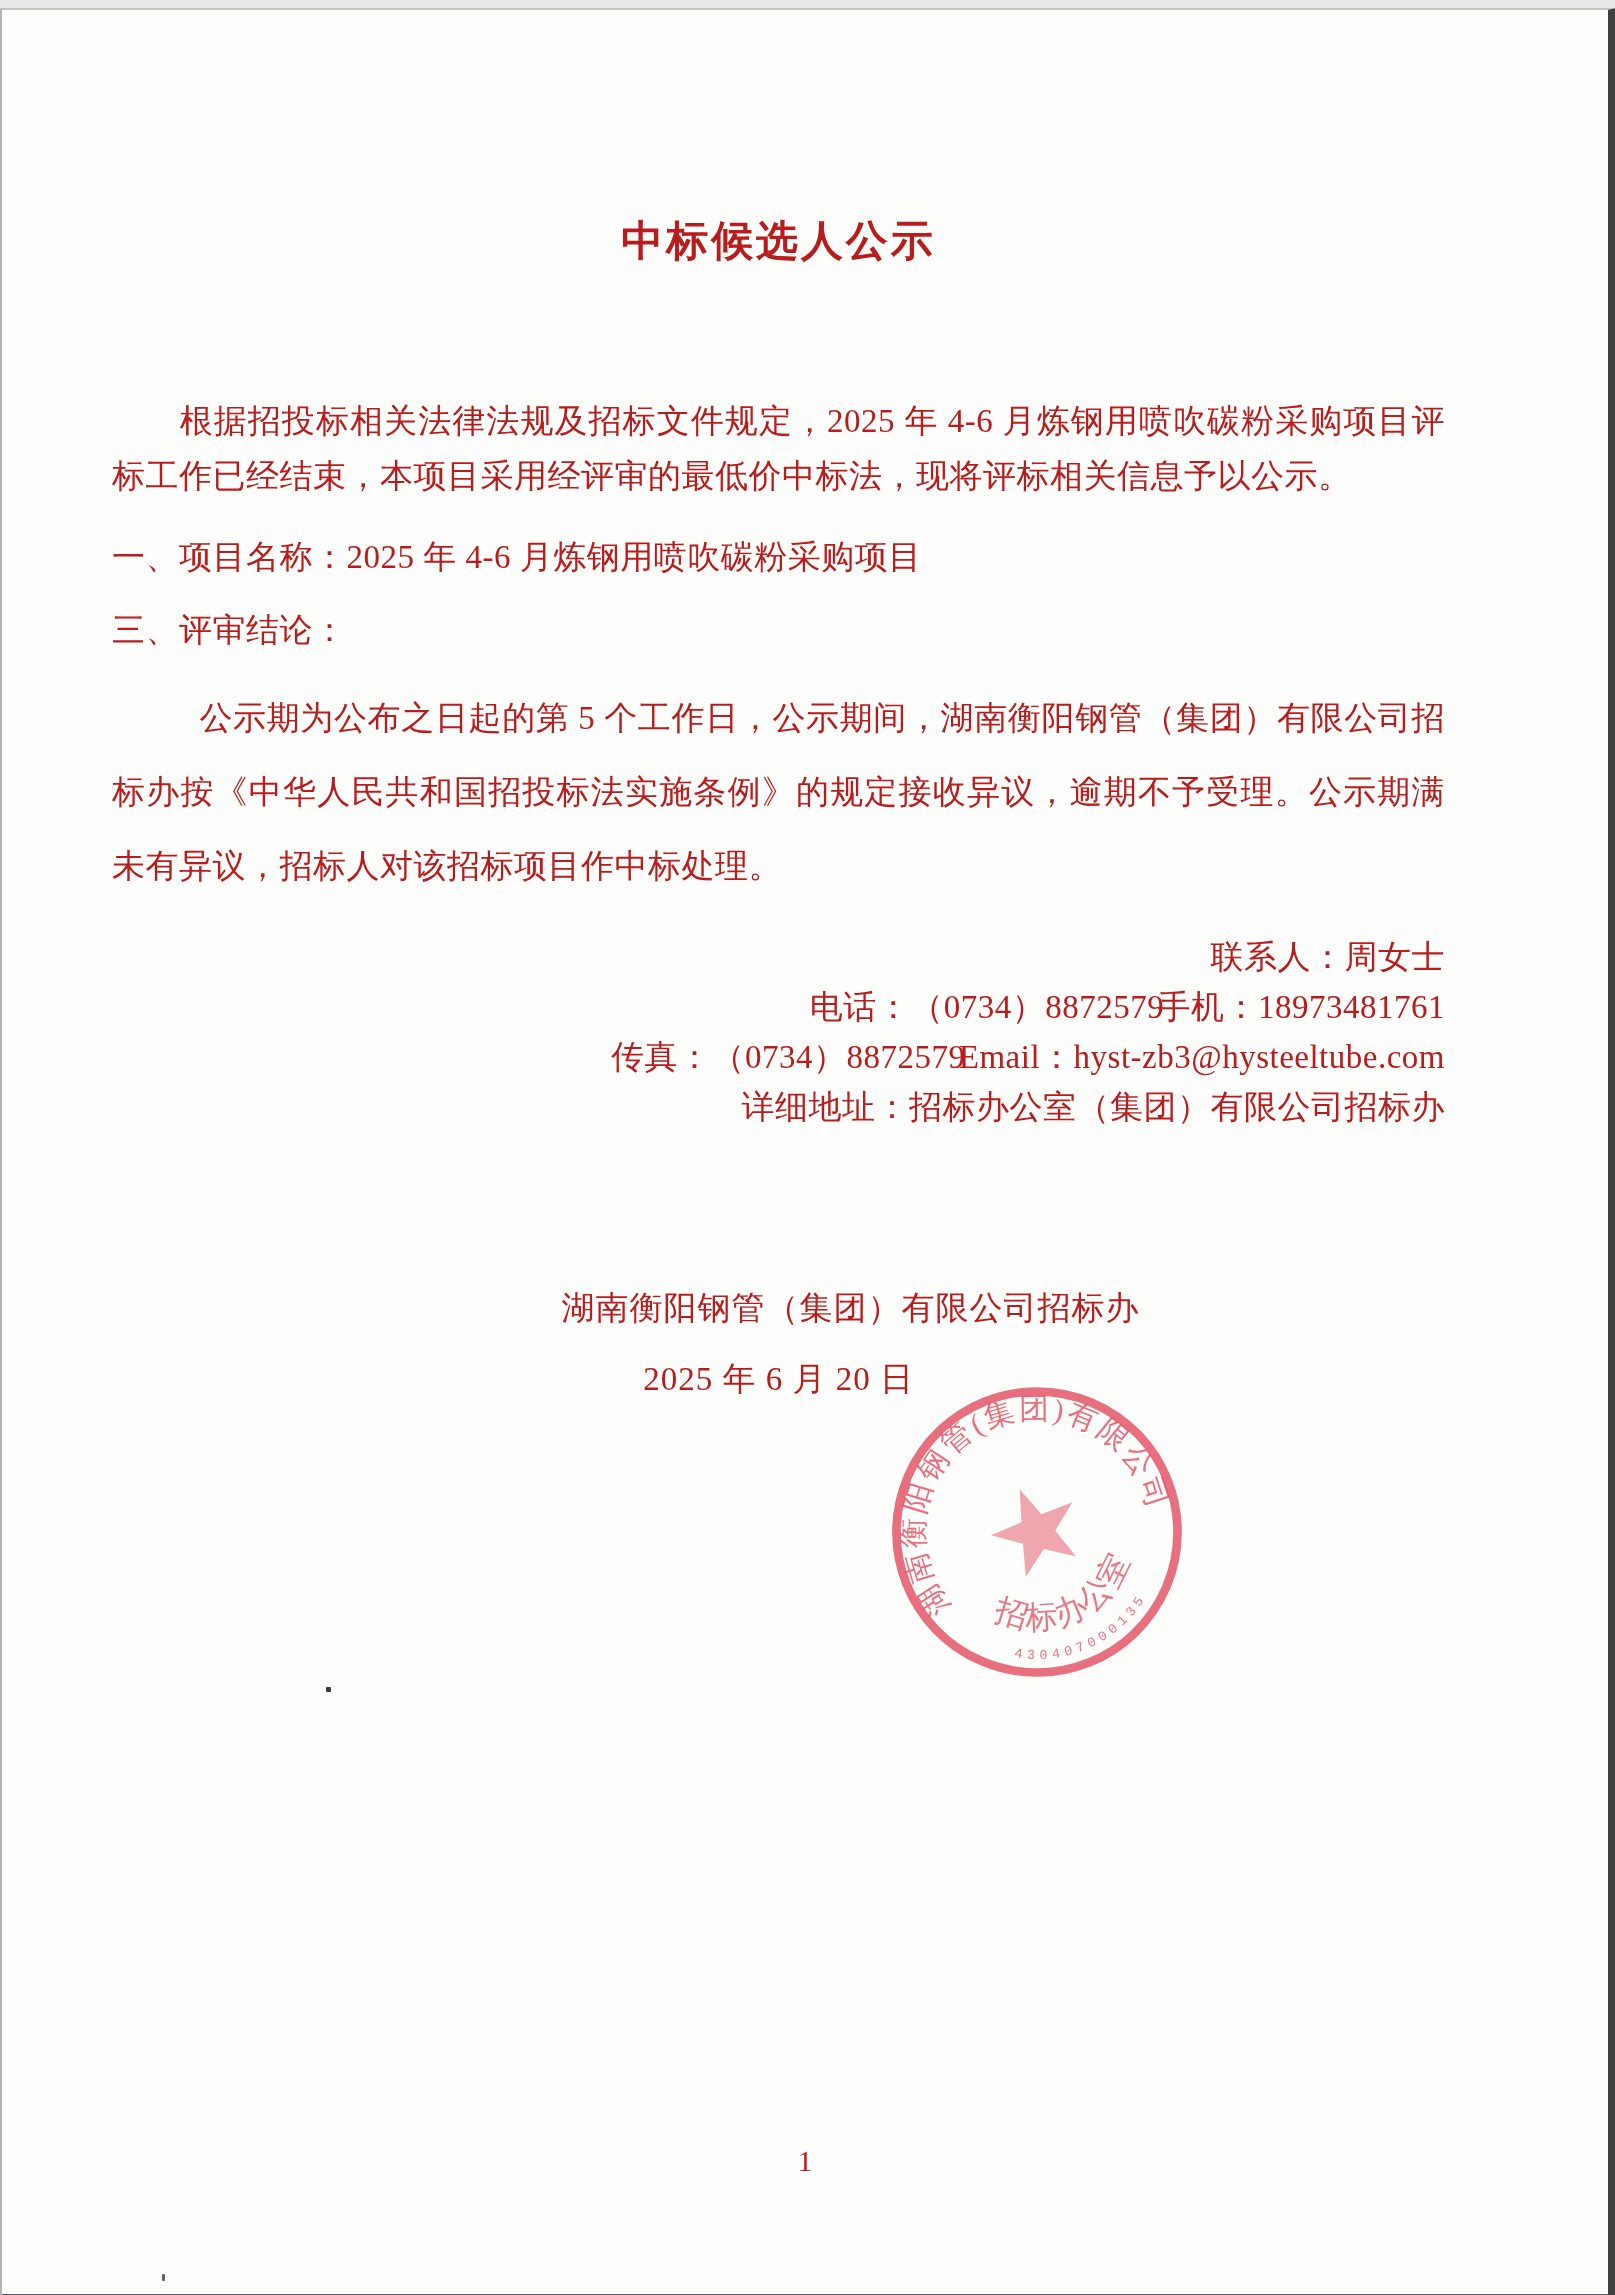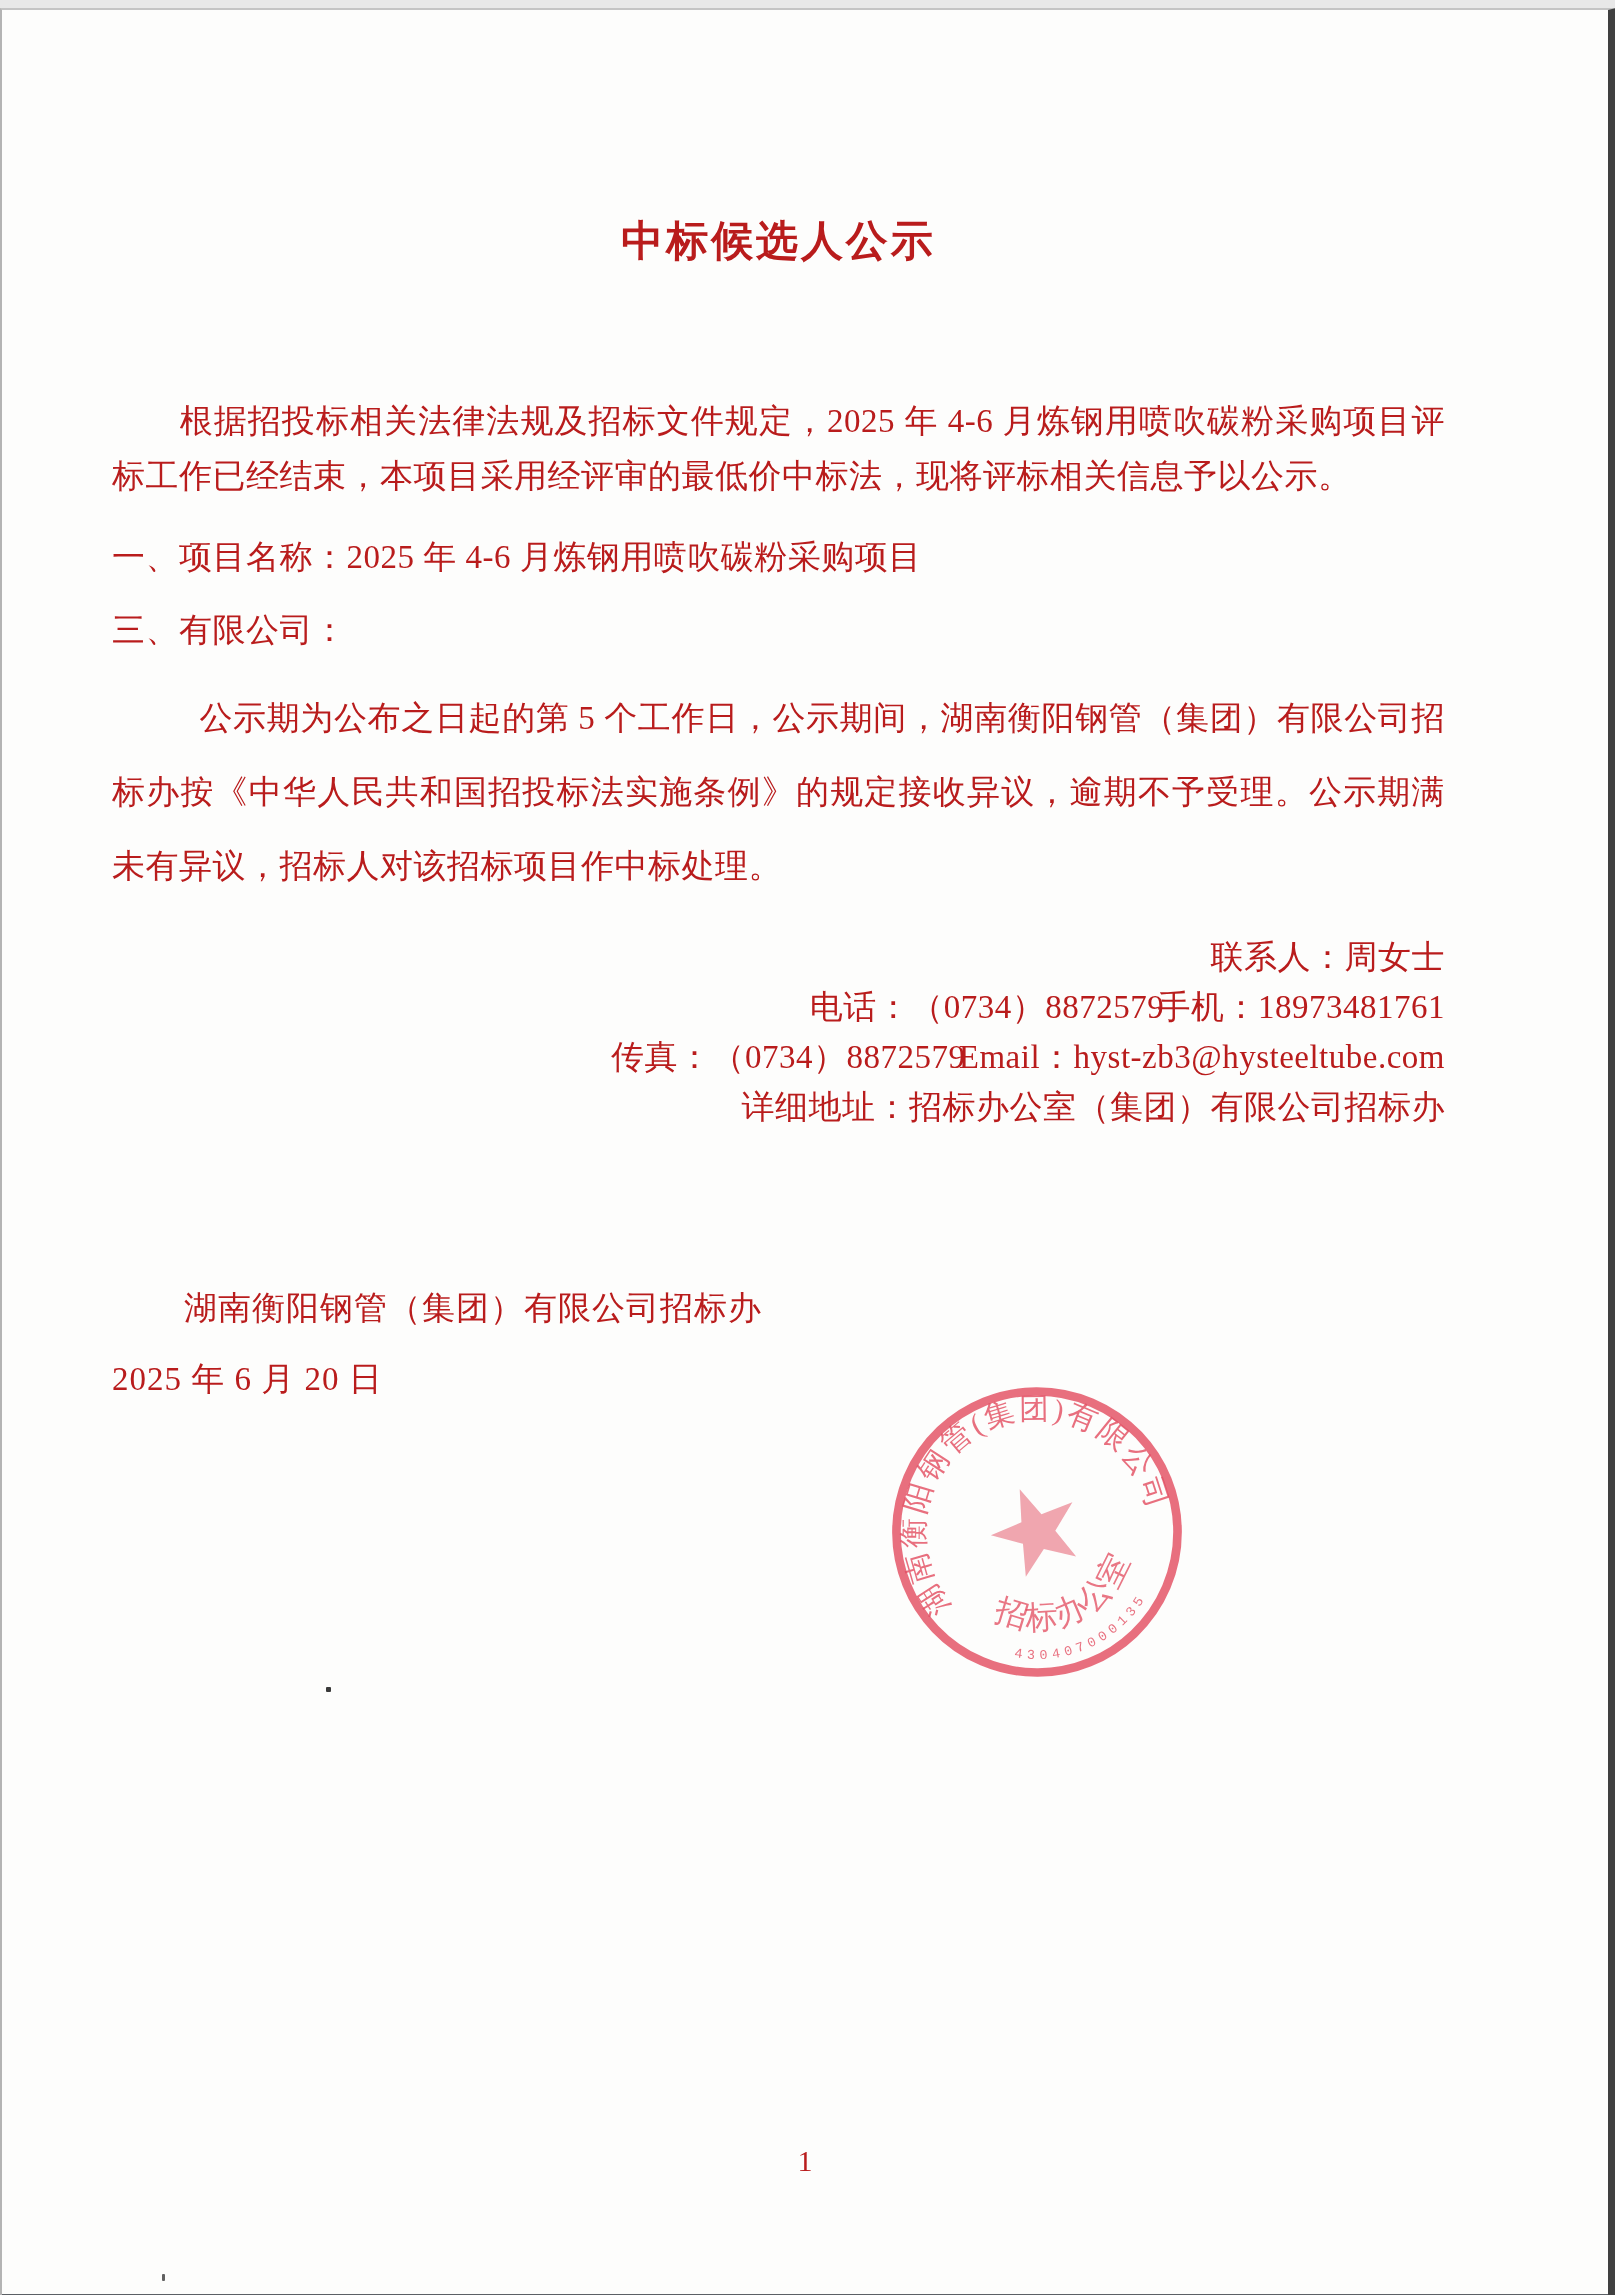--- a/index.html
+++ b/index.html
@@ -66,21 +66,21 @@
     margin-top:29px;
     padding-left:56px;
     font-size:33px;
     line-height:50px;
     letter-spacing:0.5px;
   }
   .contact-row{white-space:nowrap;text-align:right;}
   .contact-col1{display:inline-block;width:339px;}
   .signature{
     margin-top:154px;
-    text-align:left;
+    text-align:center;
     font-size:33px;
     letter-spacing:1px;
   }
   .signature-org{display:block;transform:translateX(72px);}
   .signature-date{display:block;margin-top:29px;line-height:39px;}
   .stamp{
     position:absolute;
     left:881px;top:1368px;
     width:308px;height:308px;
     mix-blend-mode:multiply;
@@ -102,21 +102,21 @@
 <body>
 
 <div class="page">
   <div class="content">
 
     <h1 class="doc-title">中标候选人公示</h1>
 
     <p class="intro">根据招投标相关法律法规及招标文件规定，2025 年 4-6 月炼钢用喷吹碳粉采购项目评标工作已经结束，本项目采用经评审的最低价中标法，现将评标相关信息予以公示。</p>
 
     <div class="section-line">一、项目名称：2025 年 4-6 月炼钢用喷吹碳粉采购项目</div>
-    <div class="section-line">三、有限公司：</div>
+    <div class="section-line">三、评审结论：</div>
 
     <p class="notice">公示期为公布之日起的第 5 个工作日，公示期间，湖南衡阳钢管（集团）有限公司招标办按《中华人民共和国招投标法实施条例》的规定接收异议，逾期不予受理。公示期满未有异议，招标人对该招标项目作中标处理。</p>
 
     <div class="contact">
       <div class="contact-row">联系人：周女士</div>
       <div class="contact-row">
         <span class="contact-col1">电话：（0734）8872579</span>
         <span>手机：18973481761</span>
       </div>
       <div class="contact-row">

